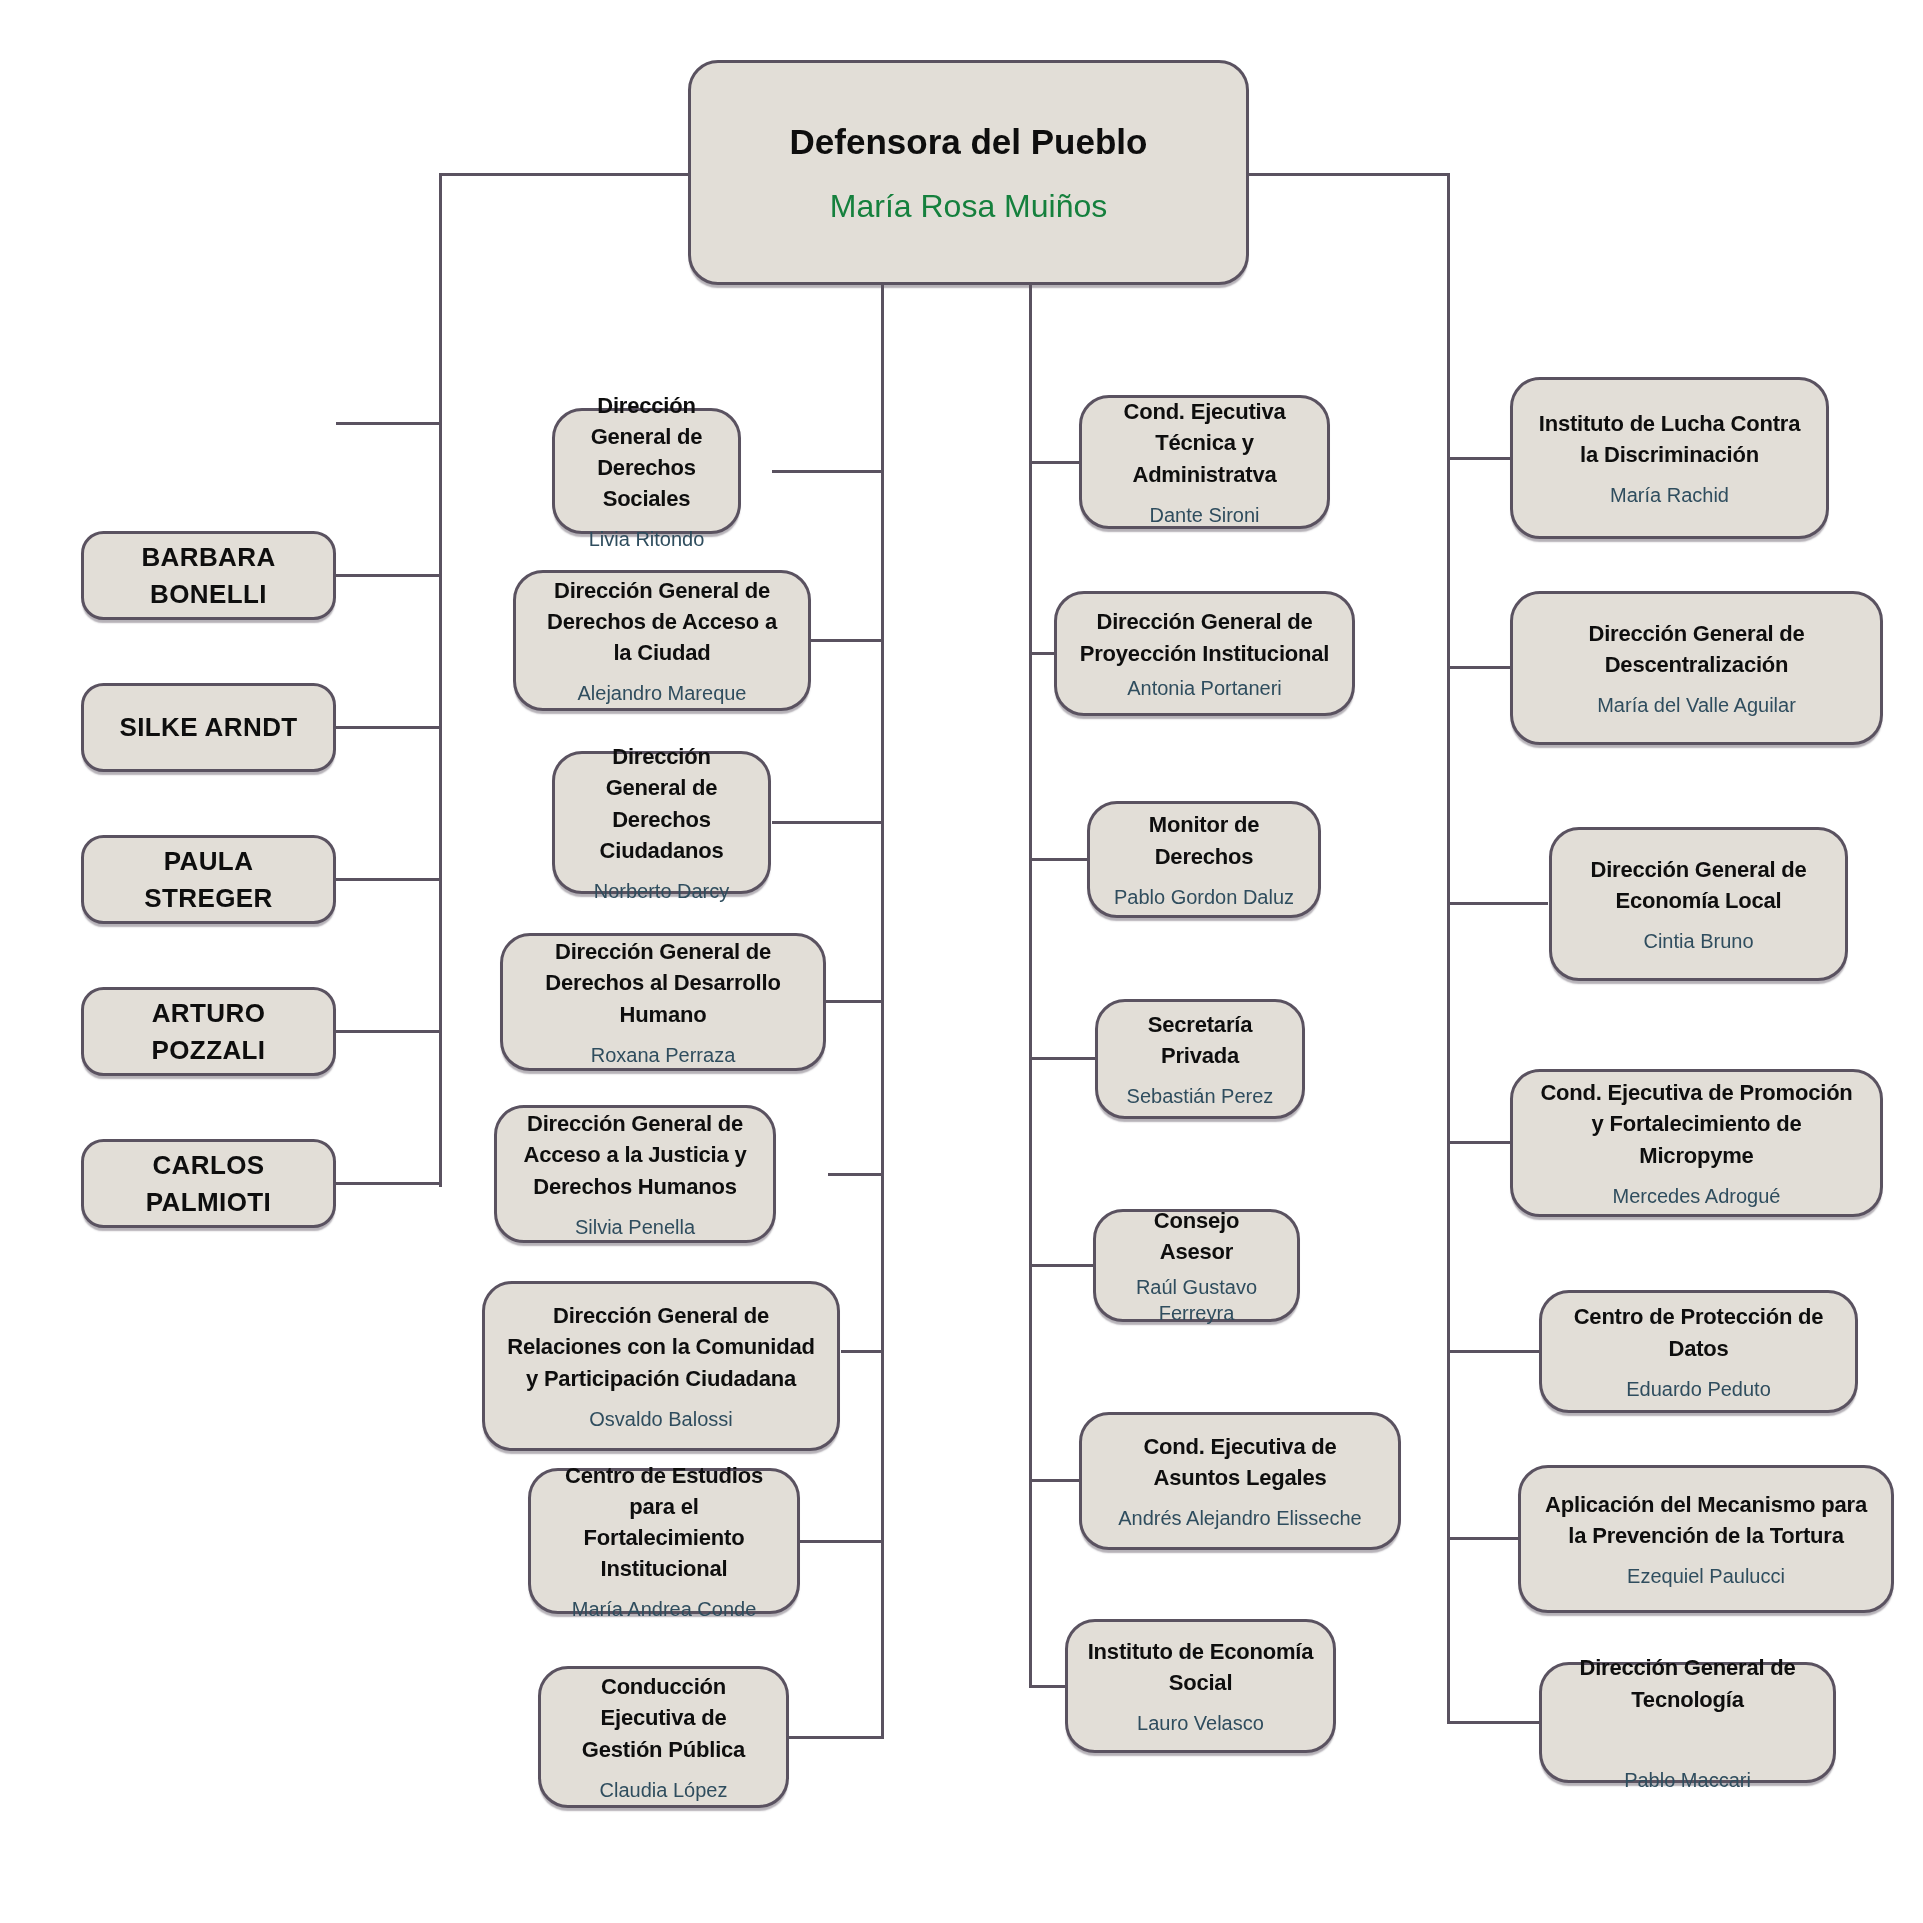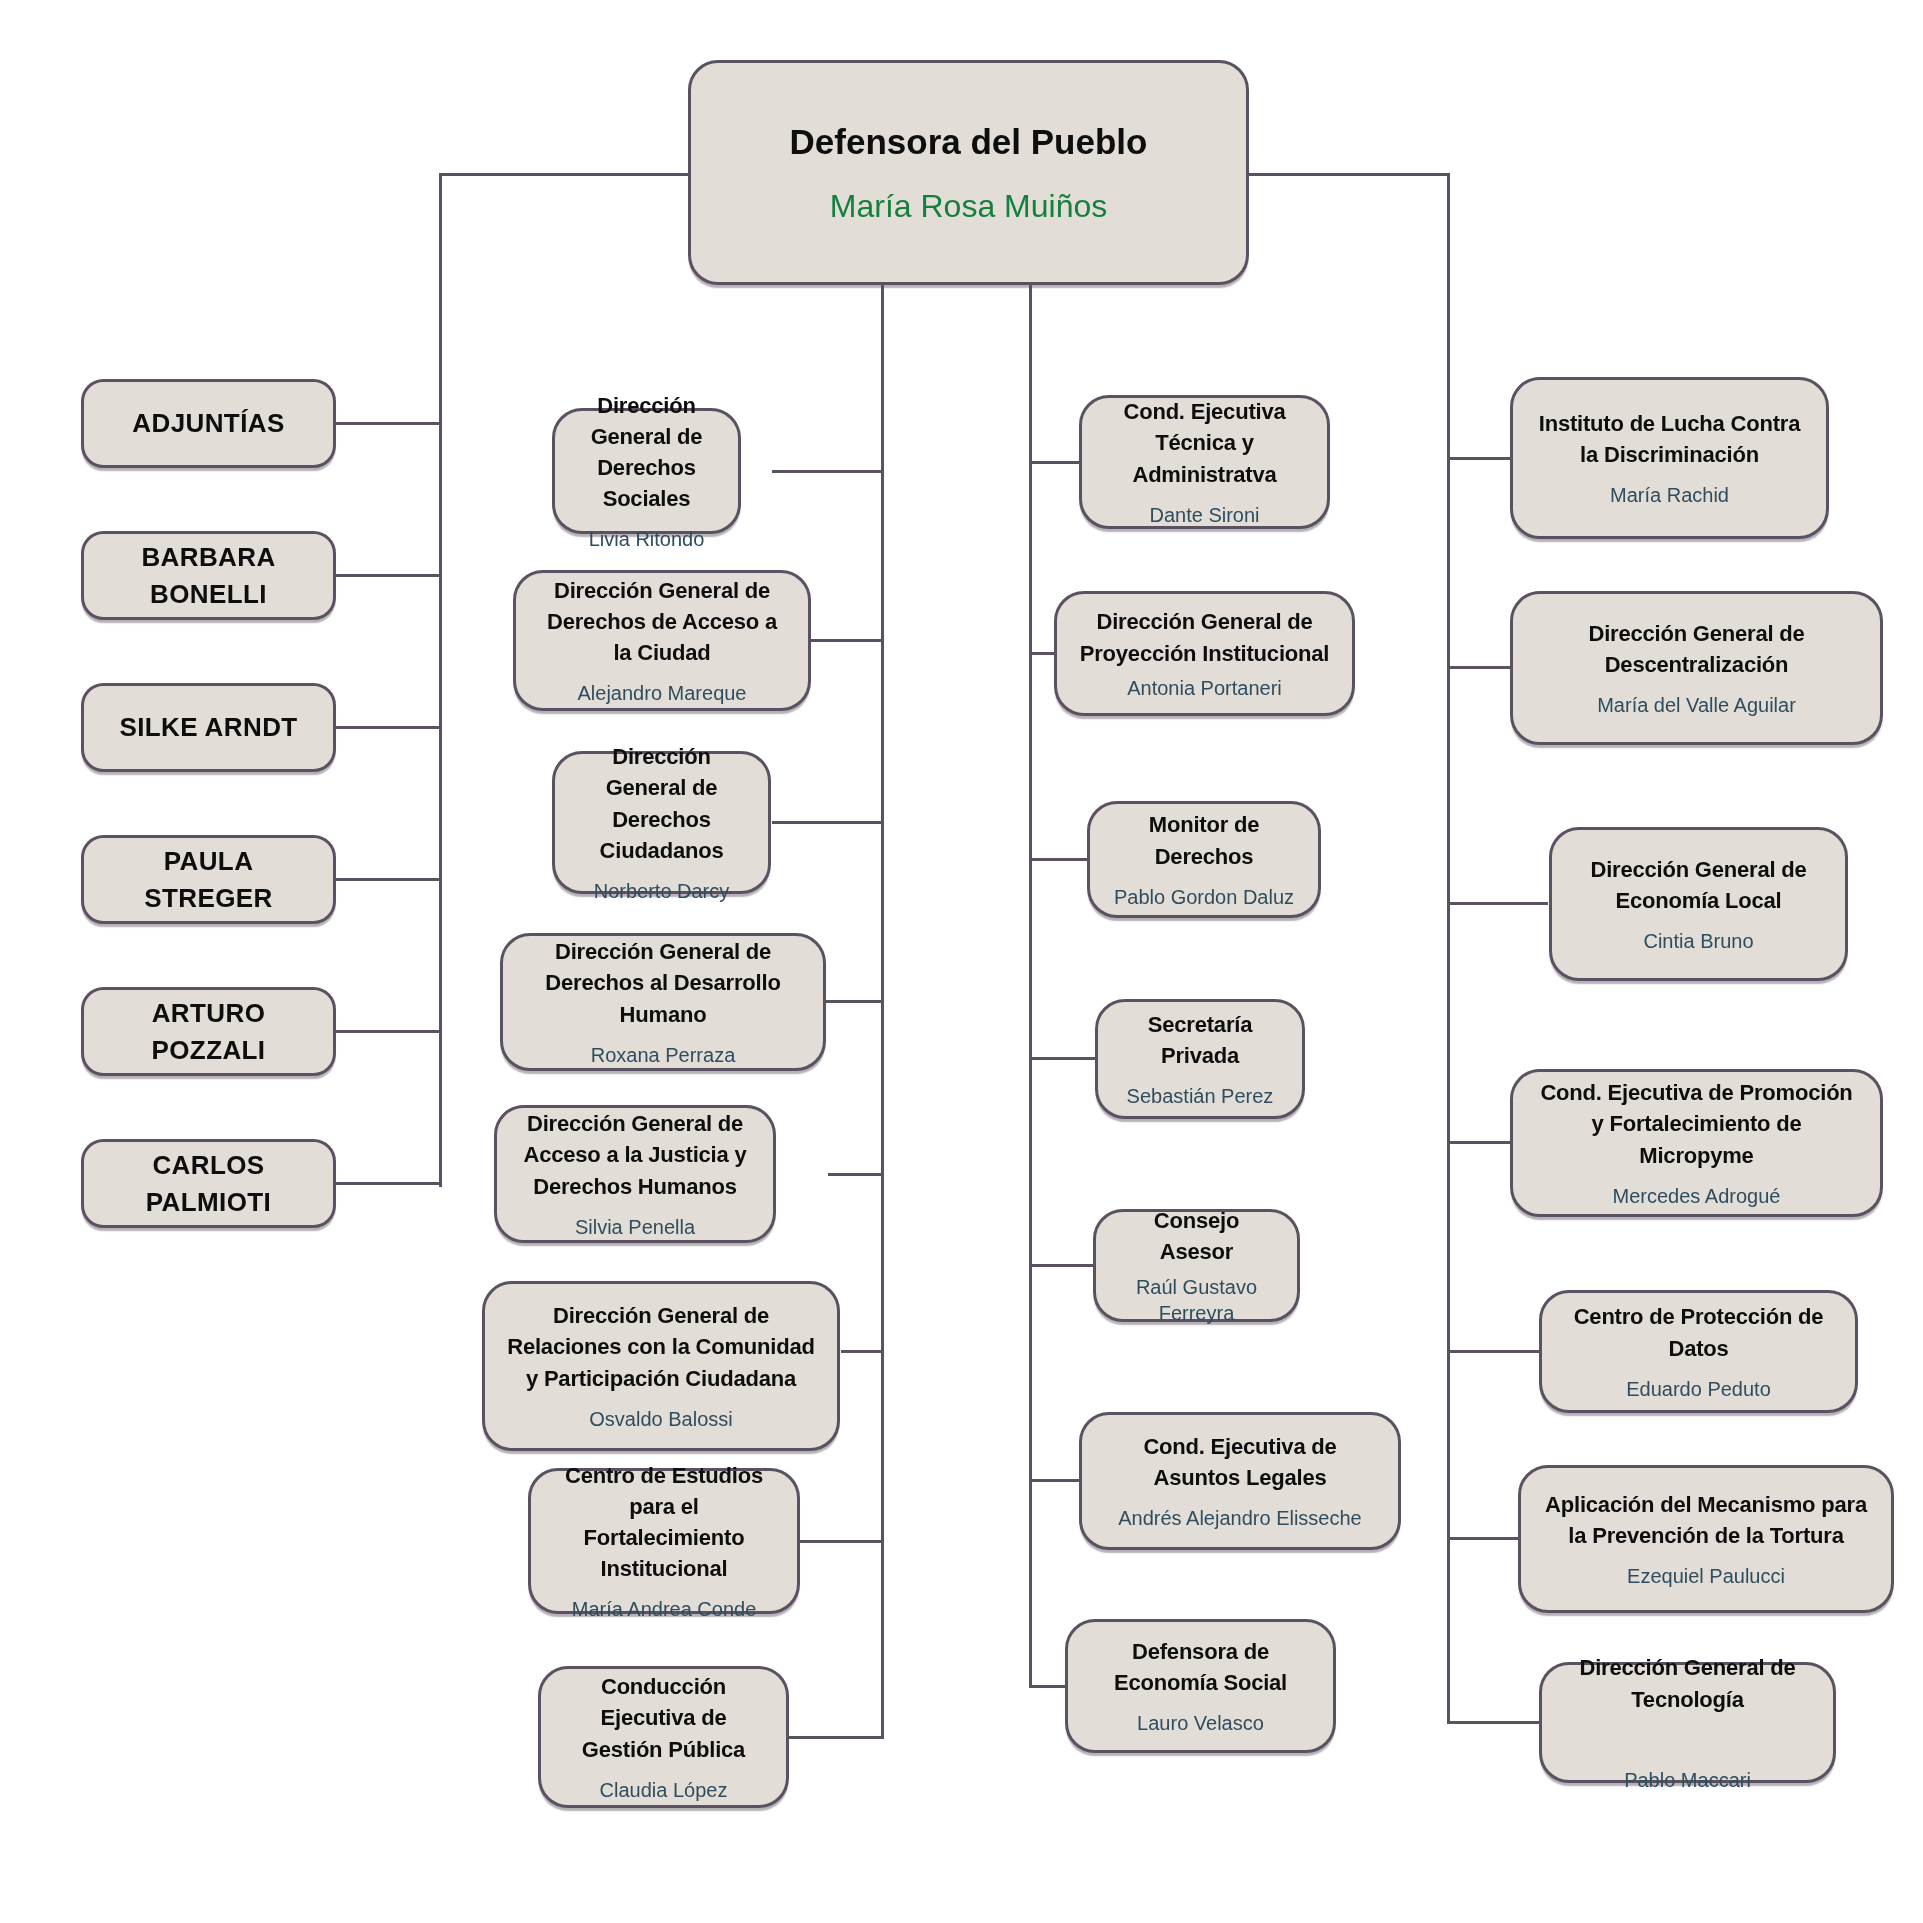--- a/index.html
+++ b/index.html
@@ -56,23 +56,20 @@
   <div class="line" style="left:1447px;top:1141px;width:63px;height:3px;"></div>
   <div class="line" style="left:1447px;top:1350px;width:92px;height:3px;"></div>
   <div class="line" style="left:1447px;top:1537px;width:71px;height:3px;"></div>
   <div class="line" style="left:1447px;top:1721px;width:92px;height:3px;"></div>
 
   <div class="node root" style="left:688px;top:60px;width:561px;height:225px;">
     <div class="t">Defensora del Pueblo</div>
     <div class="n">María Rosa Muiños</div>
   </div>
 
-  <div class="node leaf" style="left:81px;top:379px;width:255px;height:89px;border-radius:22.5px;">
-    <div class="t">ADJUNTÍAS</div>
-  </div>
   <div class="node leaf" style="left:81px;top:531px;width:255px;height:89px;border-radius:22.5px;">
     <div class="t">BARBARA BONELLI</div>
   </div>
   <div class="node leaf" style="left:81px;top:683px;width:255px;height:89px;border-radius:22.5px;">
     <div class="t">SILKE ARNDT</div>
   </div>
   <div class="node leaf" style="left:81px;top:835px;width:255px;height:89px;border-radius:22.5px;">
     <div class="t">PAULA STREGER</div>
   </div>
   <div class="node leaf" style="left:81px;top:987px;width:255px;height:89px;border-radius:22.5px;">
@@ -133,21 +130,21 @@
   </div>
   <div class="node" style="left:1093px;top:1209px;width:207px;height:113px;">
     <div class="t">Consejo Asesor</div>
     <div class="n" style="margin-top:7.5px;">Raúl Gustavo Ferreyra</div>
   </div>
   <div class="node" style="left:1079px;top:1412px;width:322px;height:138px;">
     <div class="t">Cond. Ejecutiva de Asuntos Legales</div>
     <div class="n">Andrés Alejandro Elisseche</div>
   </div>
   <div class="node" style="left:1065px;top:1619px;width:271px;height:134px;">
-    <div class="t">Defensora de Economía Social</div>
+    <div class="t">Instituto de Economía Social</div>
     <div class="n">Lauro Velasco</div>
   </div>
 
   <div class="node" style="left:1510px;top:377px;width:319px;height:162px;">
     <div class="t">Instituto de Lucha Contra la Discriminación</div>
     <div class="n">María Rachid</div>
   </div>
   <div class="node" style="left:1510px;top:591px;width:373px;height:154px;">
     <div class="t">Dirección General de Descentralización</div>
     <div class="n">María del Valle Aguilar</div>

